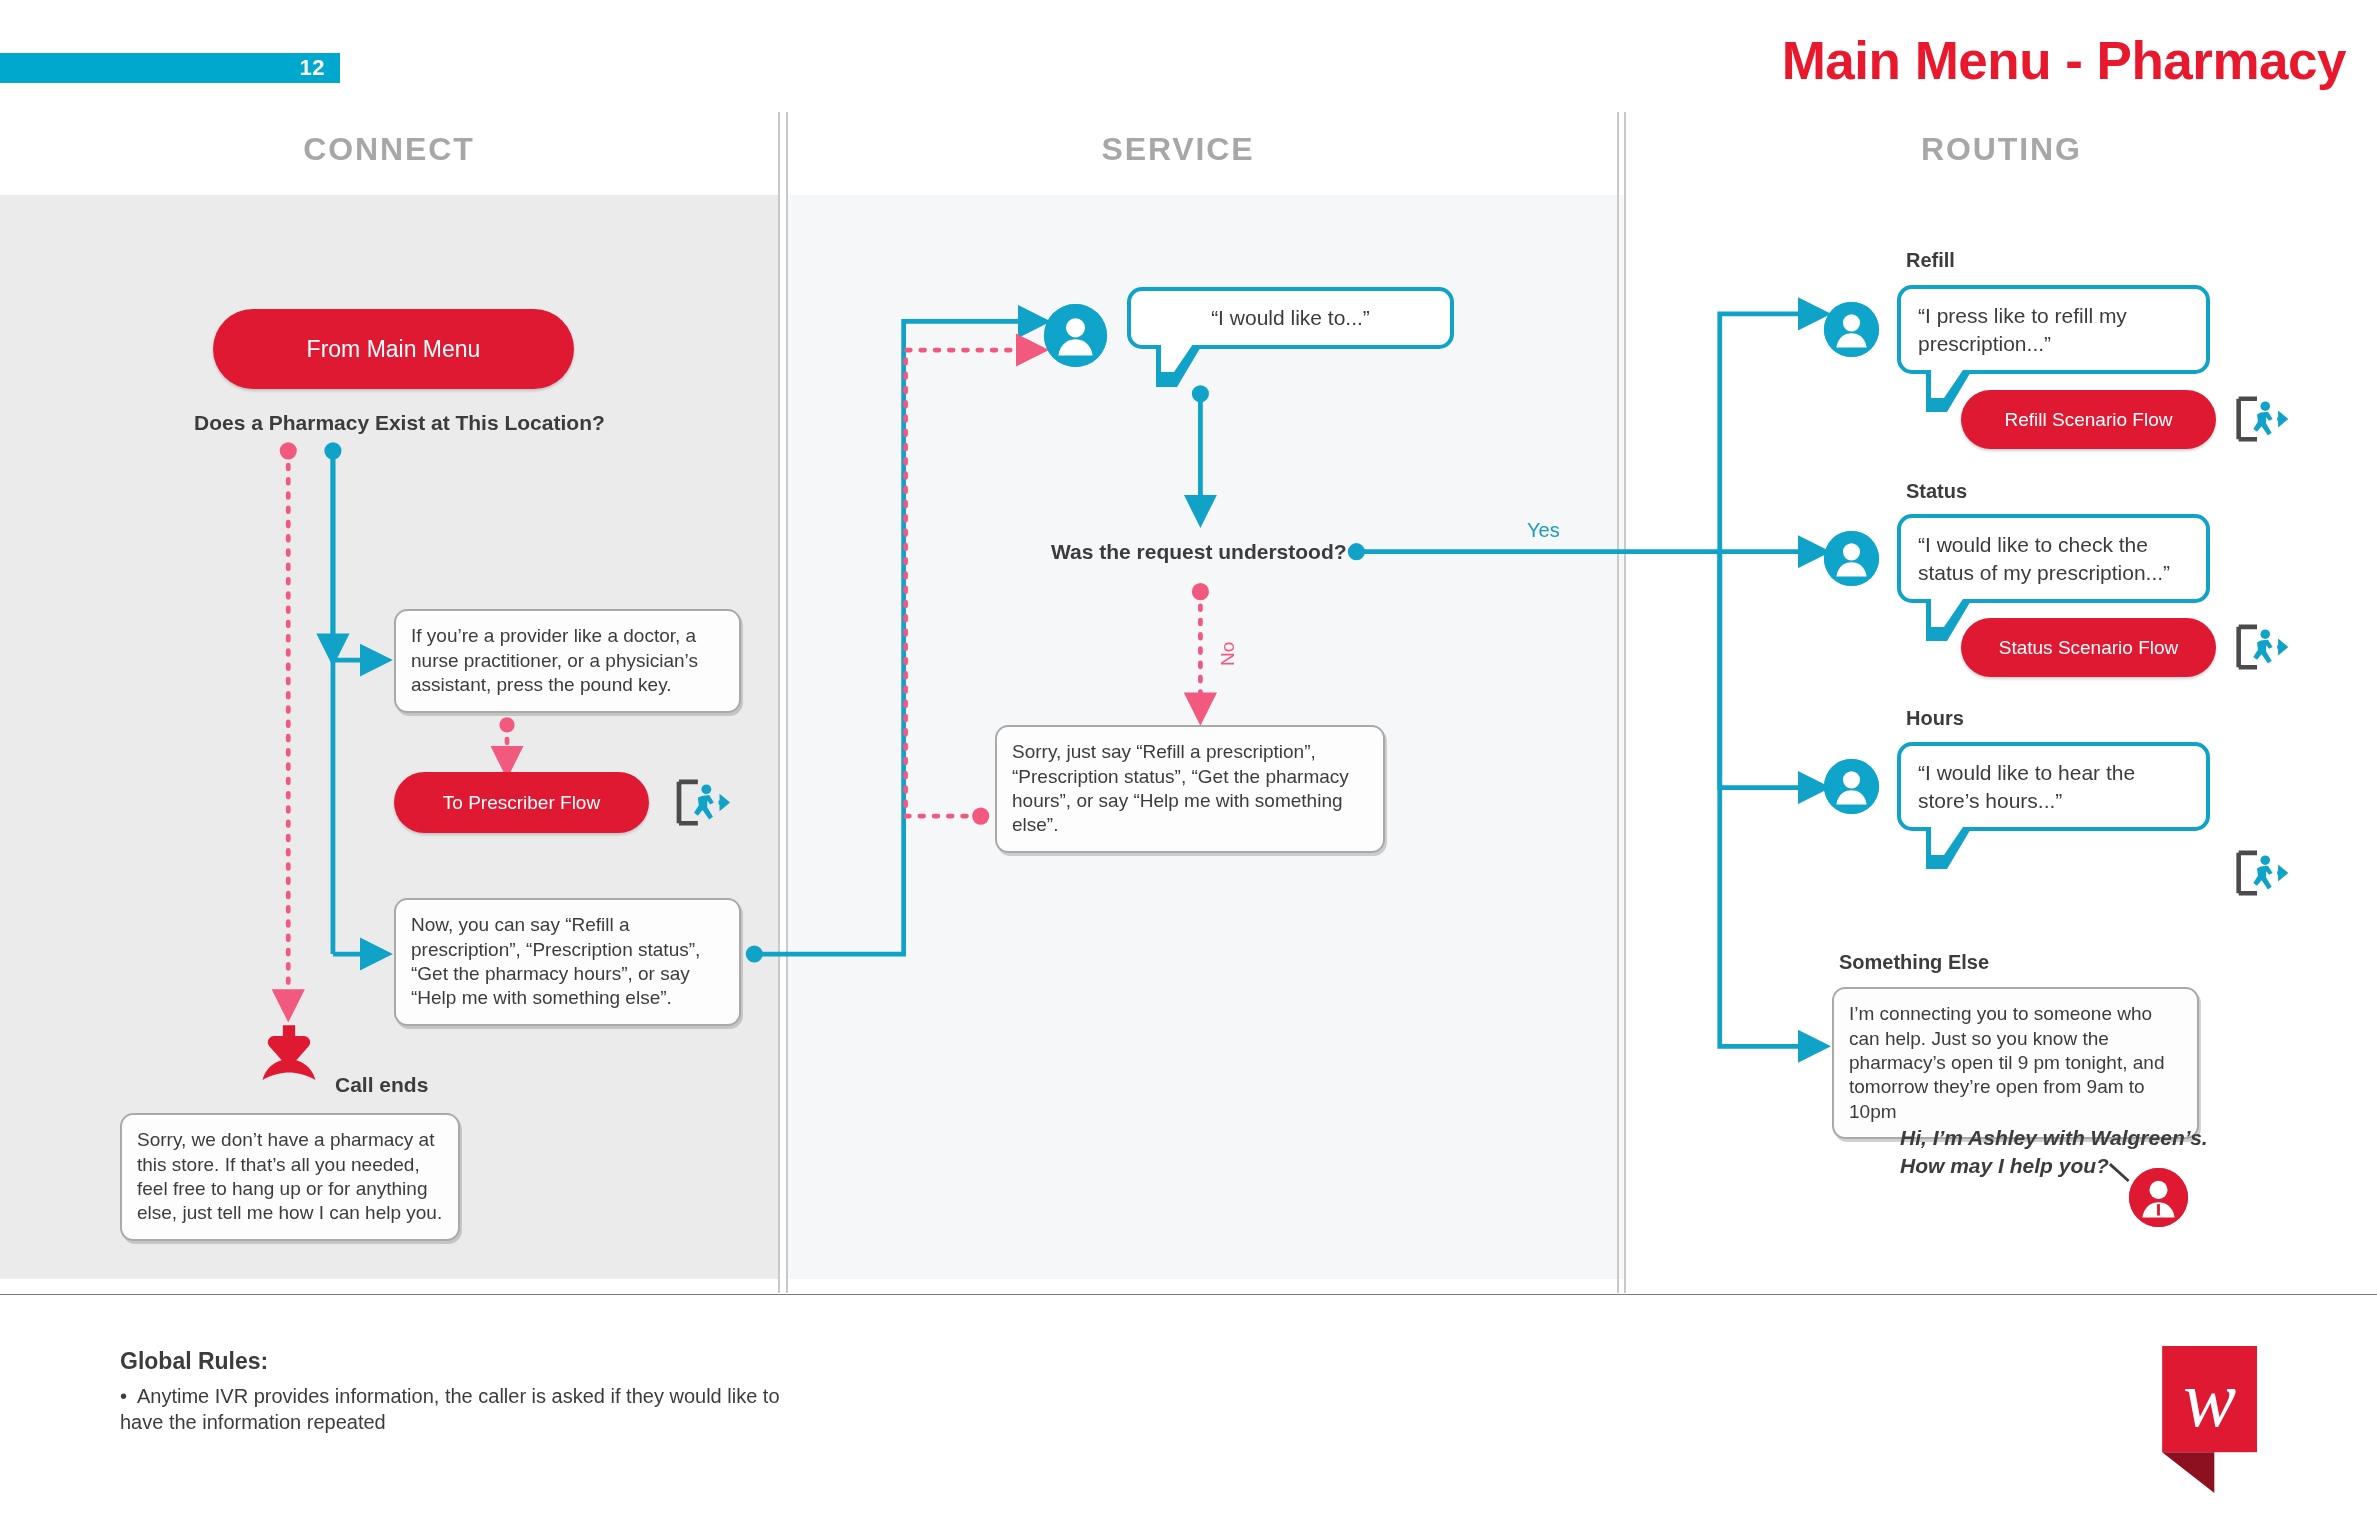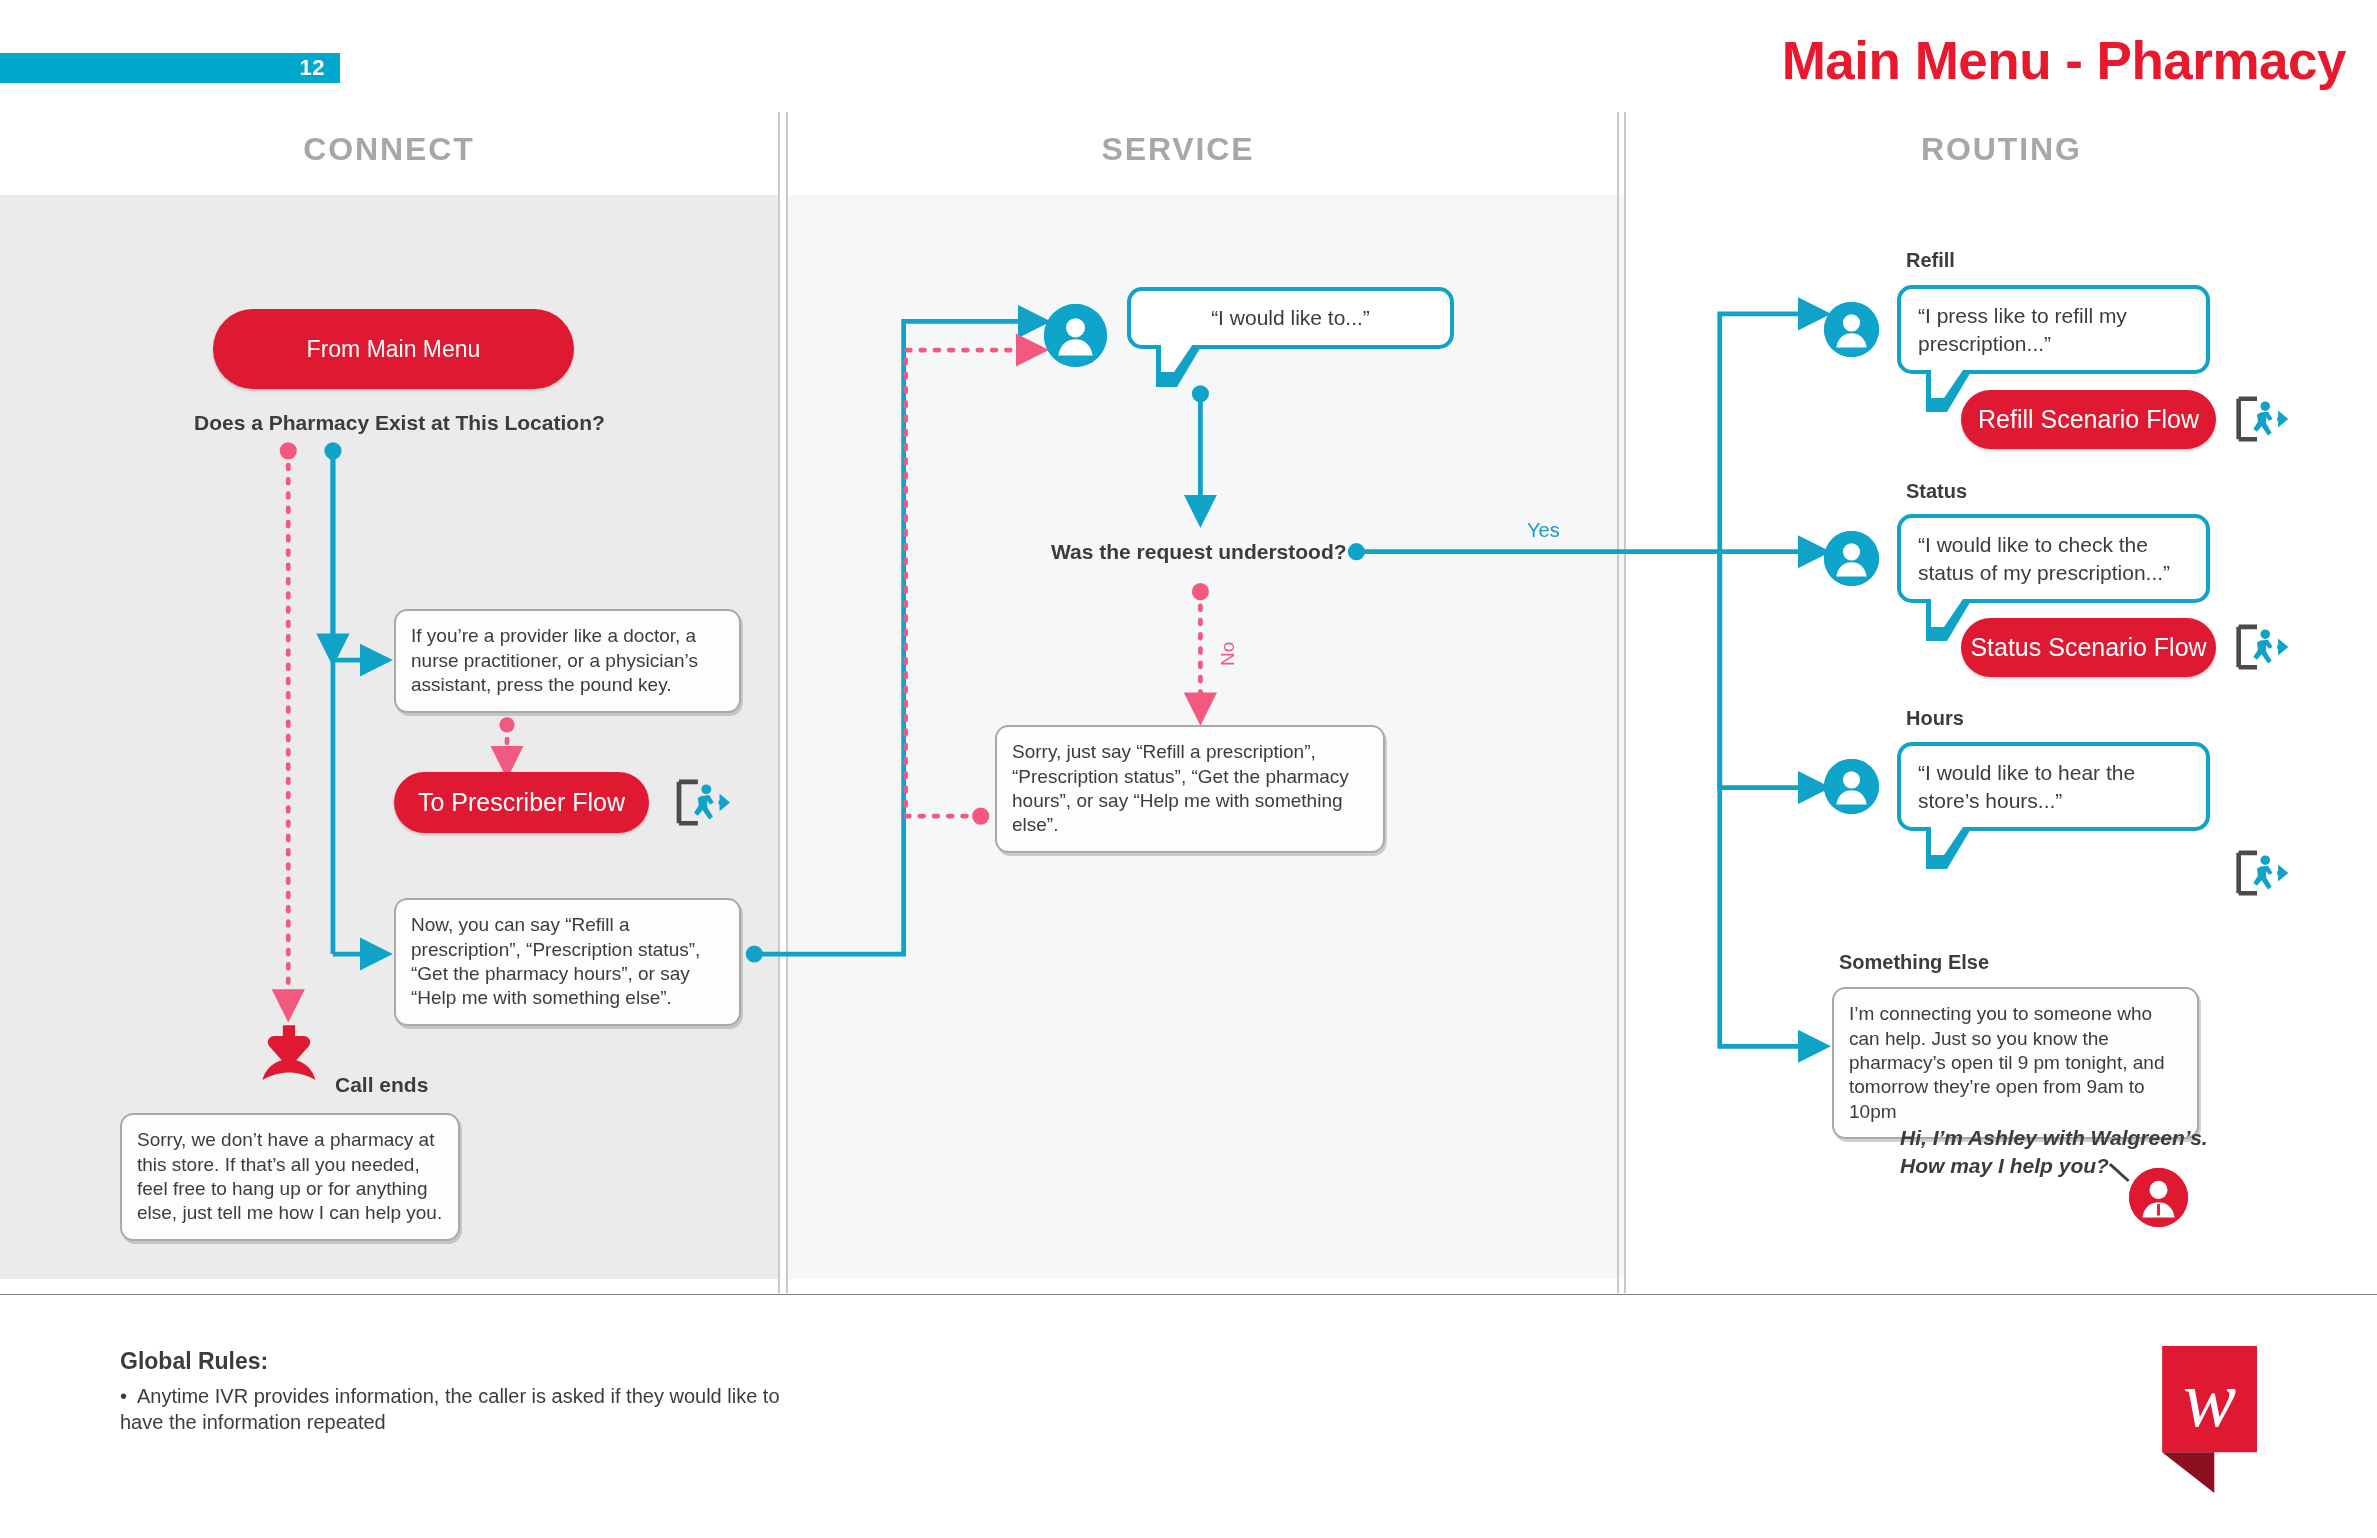--- a/index.html
+++ b/index.html
@@ -62,21 +62,21 @@
 
   
   .n { position: absolute; box-sizing: border-box; }
 
   
   .pill {
     background: #e01933;
     border-radius: 950px;
     color: #ffffff;
     display: flex; align-items: center; justify-content: center;
-    font-size: 25px;
+    font-size: 19px;
     text-align: center;
     box-shadow: 0 1.9px 2.9px rgba(0,0,0,.18);
   }
   .pill.big { font-size: 23px; }
 
   
   .promptbox {
     background: #fdfdfd;
     border: 2.9px solid #a9a9a9;
     border-radius: 13.3px;

